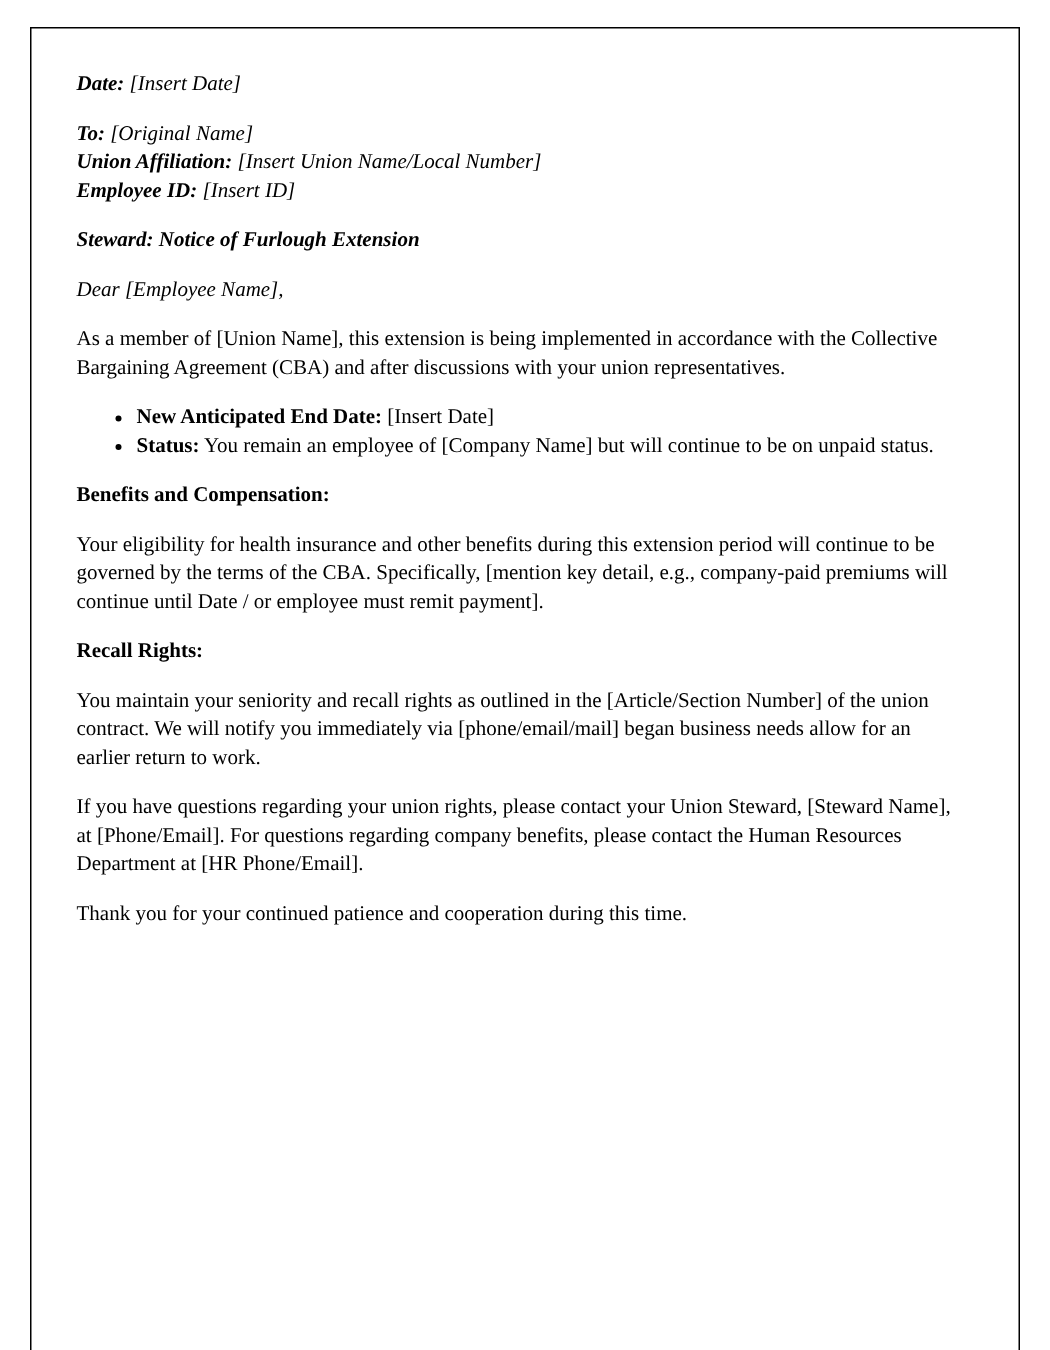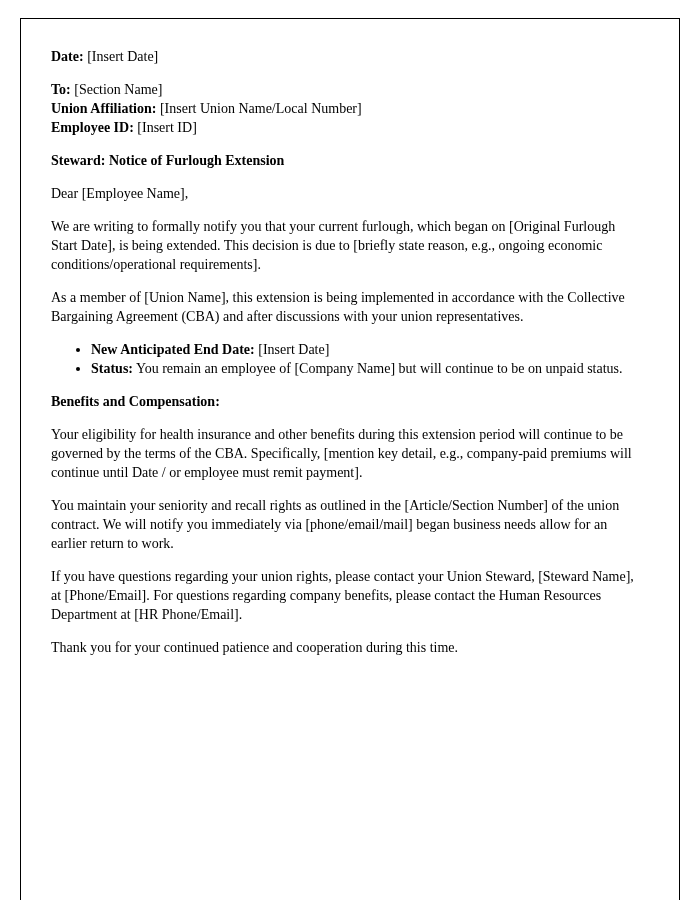--- a/index.html
+++ b/index.html
@@ -28,20 +28,21 @@
   }
   .line, p, li {
     font-size: 14px;
     line-height: 19px;
   }
   .line {
     margin: 0;
   }
   .block-gap {
     margin: 0 0 14px 0;
+    font-style: italic;
   }
   p {
     margin: 0 0 14px 0;
   }
   b, .bold {
     font-weight: bold;
   }
   ul.bullet-list {
     margin: 0 0 14px 0;
     padding-left: 40px;
@@ -56,56 +57,56 @@
 <div class="letter-frame">
 
   <p class="line block-gap">
     <b>Date:</b>
     <span>[Insert Date]</span>
   </p>
 
   <div class="block-gap">
     <p class="line">
       <b>To:</b>
-      <span>[Section Name]</span>
+      <span>[Original Name]</span>
     </p>
     <p class="line">
       <b>Union Affiliation:</b>
       <span>[Insert Union Name/Local Number]</span>
     </p>
     <p class="line">
       <b>Employee ID:</b>
       <span>[Insert ID]</span>
     </p>
   </div>
 
   <p class="line block-gap bold">Steward: Notice of Furlough Extension</p>
 
   <p class="line block-gap">Dear [Employee Name],</p>
 
-  <p>We are writing to formally notify you that your current furlough, which began on [Original Furlough Start Date], is being extended. This decision is due to [briefly state reason, e.g., ongoing economic conditions/operational requirements].</p>
 
   <p>As a member of [Union Name], this extension is being implemented in accordance with the Collective Bargaining Agreement (CBA) and after discussions with your union representatives.</p>
 
 
   <ul class="bullet-list">
     <li>
       <b>New Anticipated End Date:</b>
       <span>[Insert Date]</span>
     </li>
     <li>
       <b>Status:</b>
       <span>You remain an employee of [Company Name] but will continue to be on unpaid status.</span>
     </li>
   </ul>
 
   <p class="bold">Benefits and Compensation:</p>
 
   <p>Your eligibility for health insurance and other benefits during this extension period will continue to be governed by the terms of the CBA. Specifically, [mention key detail, e.g., company-paid premiums will continue until Date / or employee must remit payment].</p>
 
+  <p class="bold">Recall Rights:</p>
 
   <p>You maintain your seniority and recall rights as outlined in the [Article/Section Number] of the union contract. We will notify you immediately via [phone/email/mail] began business needs allow for an earlier return to work.</p>
 
   <p>If you have questions regarding your union rights, please contact your Union Steward, [Steward Name], at [Phone/Email]. For questions regarding company benefits, please contact the Human Resources Department at [HR Phone/Email].</p>
 
   <p>Thank you for your continued patience and cooperation during this time.</p>
 
 
 </div>
 

